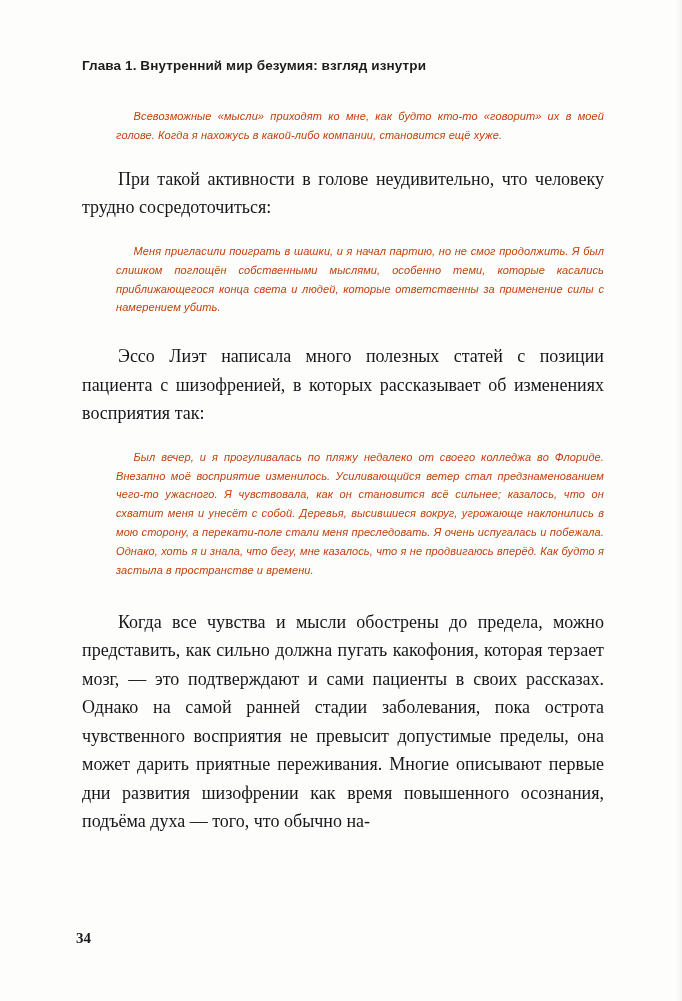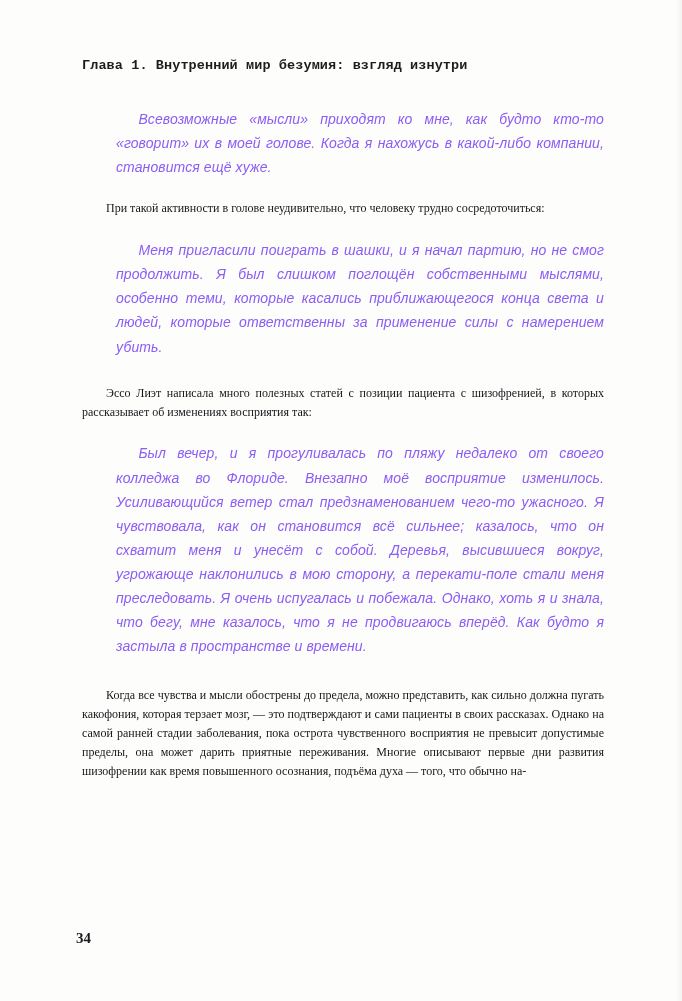--- a/index.html
+++ b/index.html
@@ -16,50 +16,50 @@
     overflow: hidden;
   }
   .page {
     position: absolute;
     inset: 0;
     background: #fdfdfc;
     padding: 58px 78px 0 82px;
     box-sizing: border-box;
   }
   .running-head {
-    font-family: Liberation Mono, monospace;
+    font-family: Liberation Sans, sans-serif;
     font-size: 13.5px;
     font-weight: 700;
     letter-spacing: 0.1px;
     color: #1d1d1d;
     margin: 0 0 34px 0;
     white-space: nowrap;
   }
   .body-par {
     font-family: "Liberation Serif", serif;
-    font-size: 12px;
+    font-size: 18px;
     line-height: 1.58;
     text-align: justify;
     text-indent: 2.0em;
     margin: 0 0 2px 0;
     color: #15171a;
     hyphens: manual;
   }
   .quote-block {
     margin: 9px 0 11px 0;
     padding-left: 34px;
   }
   .quote-par {
     font-family: "Liberation Sans", sans-serif;
-    font-size: 14px;
+    font-size: 11px;
     line-height: 1.72;
     text-align: justify;
     text-indent: 1.6em;
     margin: 0;
-    color: #8b5cf6;
+    color: #c2410c;
     font-style: italic;
     letter-spacing: 0.1px;
   }
   .quote-par + .quote-par {
     margin-top: 1px;
   }
   .gap-sm { height: 9px; }
   .gap-md { height: 14px; }
   .gap-lg { height: 17px; }
   .folio {

